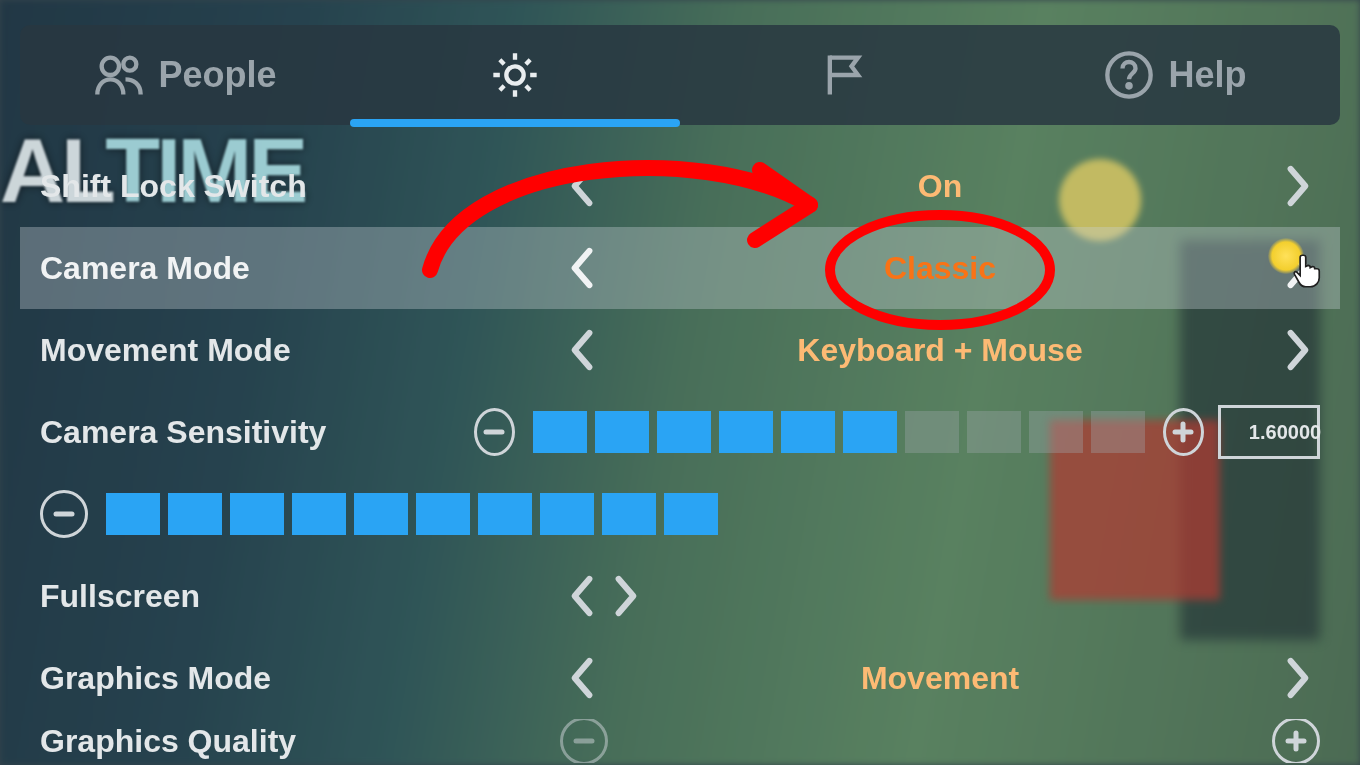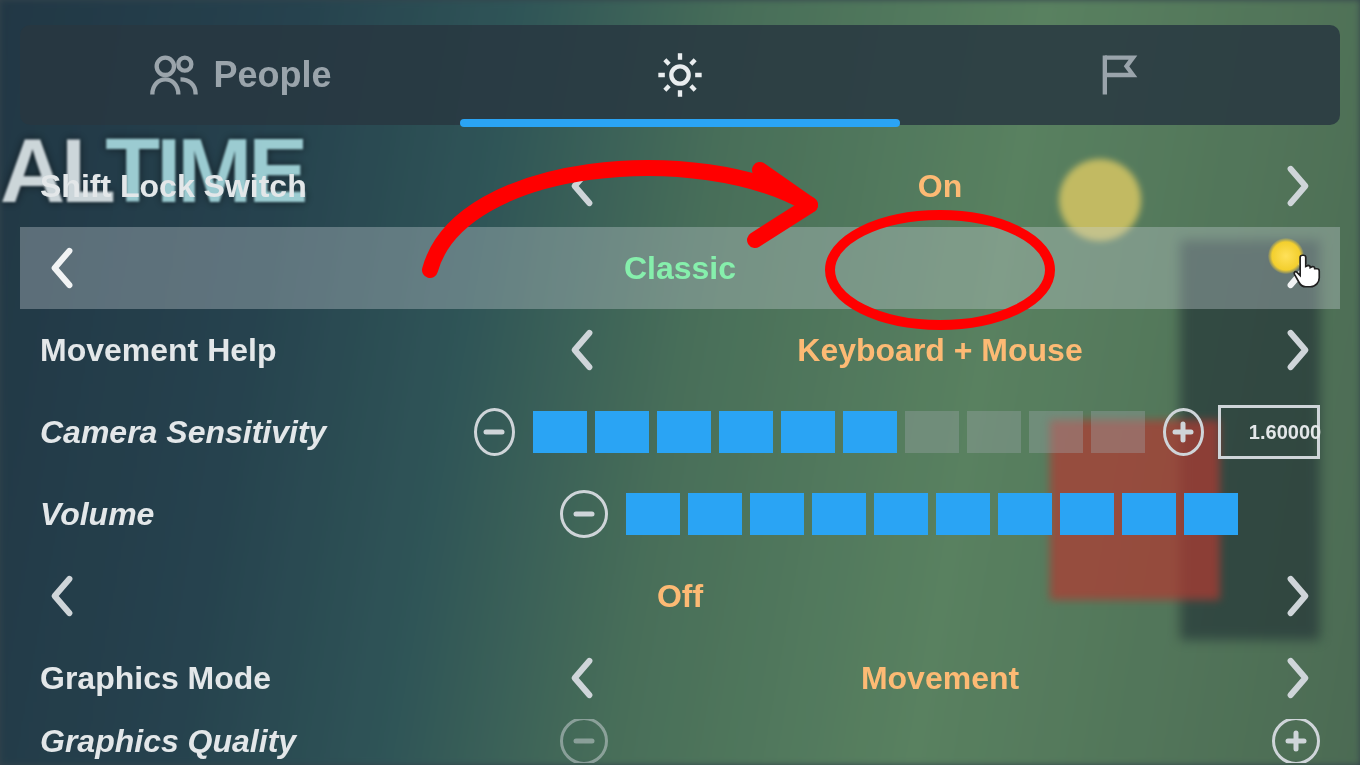--- a/index.html
+++ b/index.html
@@ -69,21 +69,21 @@
   .row .arrow {
     width: 44px; height: 44px; display:flex; align-items:center; justify-content:center;
     cursor: pointer;
   }
   .row .arrow svg { width: 30px; height: 44px; stroke:#cfd5d9; fill:none; stroke-width:5; stroke-linecap:round; stroke-linejoin:round;}
   .row.highlight .arrow svg { stroke:#f1f3f4; }
   .row .value {
     flex: 1; text-align: center; font-weight: 600; font-size: 32px;
     color: #fdba74;
   }
-  .row.highlight .value { color:#86efac; }
+  .row.highlight .value { color:#f97316; }
   .row .arrow.right { margin-right: 20px; }
 
   
   .circle-btn {
     width: 48px; height: 48px; border-radius: 50%;
     border: 3px solid #cfd5d9; display:flex; align-items:center; justify-content:center;
     cursor: pointer;
   }
   .circle-btn svg { stroke:#cfd5d9; stroke-width:5; stroke-linecap:round; }
   .slider {
@@ -92,21 +92,21 @@
   .seg {
     width: 54px; height: 42px; background: #2aa4f4;
   }
   .seg.empty { background: rgba(160,168,174,.35); }
   .numbox {
     width: 102px; height: 54px; border: 3px solid #cfd5d9;
     display:flex; align-items:center; justify-content:center;
     font-size: 20px; font-weight: 700; color:#e3e7e9;
     margin-left: 14px; margin-right: 20px; padding-left: 32px;
   }
-  .row.slider-row .label { width: 520px; font-style: italic; }
+  .row.slider-row .label { width: 520px; }
   .row.slider-row { height: 82px; }
 
   
   .anno { position:absolute; inset:0; pointer-events:none; }
   .anno svg { position:absolute; }
   .cursor {
     position:absolute; left:1290px; top:253px; width:36px; height:36px;
   }
   .cursor-dot {
     position:absolute; left:1268px; top:238px; width:36px; height:36px;
@@ -140,55 +140,64 @@
       <path d="M24 4v6M24 38v6M44 24h-6M10 24H4M38 10l-4 4M14 34l-4 4M38 38l-4-4M14 14l-4-4"></path>
     </svg>
     <div class="underline" style="left:0; right:0;"></div>
   </div>
   <div class="tab">
     <svg viewBox="0 0 48 48" fill="none" stroke="#9aa4ab" stroke-width="4">
       <path d="M10 6v36"></path>
         <path d="M10 8h26l-6 8 6 8H10"></path>
     </svg>
   </div>
+  <div class="tab">
+    <svg viewBox="0 0 48 48" fill="none" stroke="#9aa4ab" stroke-width="4">
+      <circle cx="24" cy="24" r="20"></circle>
+        <path d="M18 18c0-4 3-6 6-6s6 2 6 6-6 5-6 10"></path>
+        <circle cx="24" cy="34" r="1.5" fill="#9aa4ab"></circle>
+    </svg>
+    <span>Help</span>
+  </div>
 </div>
 
 <div class="settings">
 
   <div class="row">
     <div class="label">Shift Lock Switch</div>
     <div class="arrow">
         <svg viewBox="0 0 24 36">
           <path d="M18 4 6 18l12 14"></path>
         </svg>
       </div>
     <div class="value">On</div>
     <div class="arrow right">
         <svg viewBox="0 0 24 36">
           <path d="M6 4l12 14L6 32"></path>
         </svg>
       </div>
   </div>
 
   <div class="row highlight">
+    <div class="label">Camera Mode</div>
     <div class="arrow">
         <svg viewBox="0 0 24 36">
           <path d="M18 4 6 18l12 14"></path>
         </svg>
       </div>
     <div class="value">Classic</div>
     <div class="arrow right">
         <svg viewBox="0 0 24 36">
           <path d="M6 4l12 14L6 32"></path>
         </svg>
       </div>
   </div>
 
   <div class="row">
-    <div class="label">Movement Help</div>
+    <div class="label">Movement Mode</div>
     <div class="arrow">
         <svg viewBox="0 0 24 36">
           <path d="M18 4 6 18l12 14"></path>
         </svg>
       </div>
     <div class="value">Keyboard + Mouse</div>
     <div class="arrow right">
         <svg viewBox="0 0 24 36">
           <path d="M6 4l12 14L6 32"></path>
         </svg>
@@ -217,21 +226,20 @@
     <div class="circle-btn">
       <svg width="22" height="22" viewBox="0 0 22 22">
           <line x1="3" y1="11" x2="19" y2="11"></line>
           <line x1="11" y1="3" x2="11" y2="19"></line>
         </svg>
     </div>
     <div class="numbox">1.60000</div>
   </div>
 
   <div class="row slider-row">
-    <div class="label">Volume</div>
     <div class="circle-btn">
       <svg width="22" height="22" viewBox="0 0 22 22">
           <line x1="3" y1="11" x2="19" y2="11"></line>
         </svg>
     </div>
     <div class="slider">
         <div class="seg"></div>
         <div class="seg"></div>
         <div class="seg"></div>
         <div class="seg"></div>
@@ -239,26 +247,26 @@
         <div class="seg"></div>
         <div class="seg"></div>
         <div class="seg"></div>
         <div class="seg"></div>
         <div class="seg"></div>
       </div>
     <div style="width:20px"></div>
   </div>
 
   <div class="row">
-    <div class="arrow">
-        <svg viewBox="0 0 24 36">
-          <path d="M18 4 6 18l12 14"></path>
-        </svg>
-      </div>
-    <div class="value">Off</div>
+    <div class="label">Fullscreen</div>
+    <div class="arrow">
+        <svg viewBox="0 0 24 36">
+          <path d="M18 4 6 18l12 14"></path>
+        </svg>
+      </div>
     <div class="arrow right">
         <svg viewBox="0 0 24 36">
           <path d="M6 4l12 14L6 32"></path>
         </svg>
       </div>
   </div>
 
   <div class="row">
     <div class="label">Graphics Mode</div>
     <div class="arrow">

